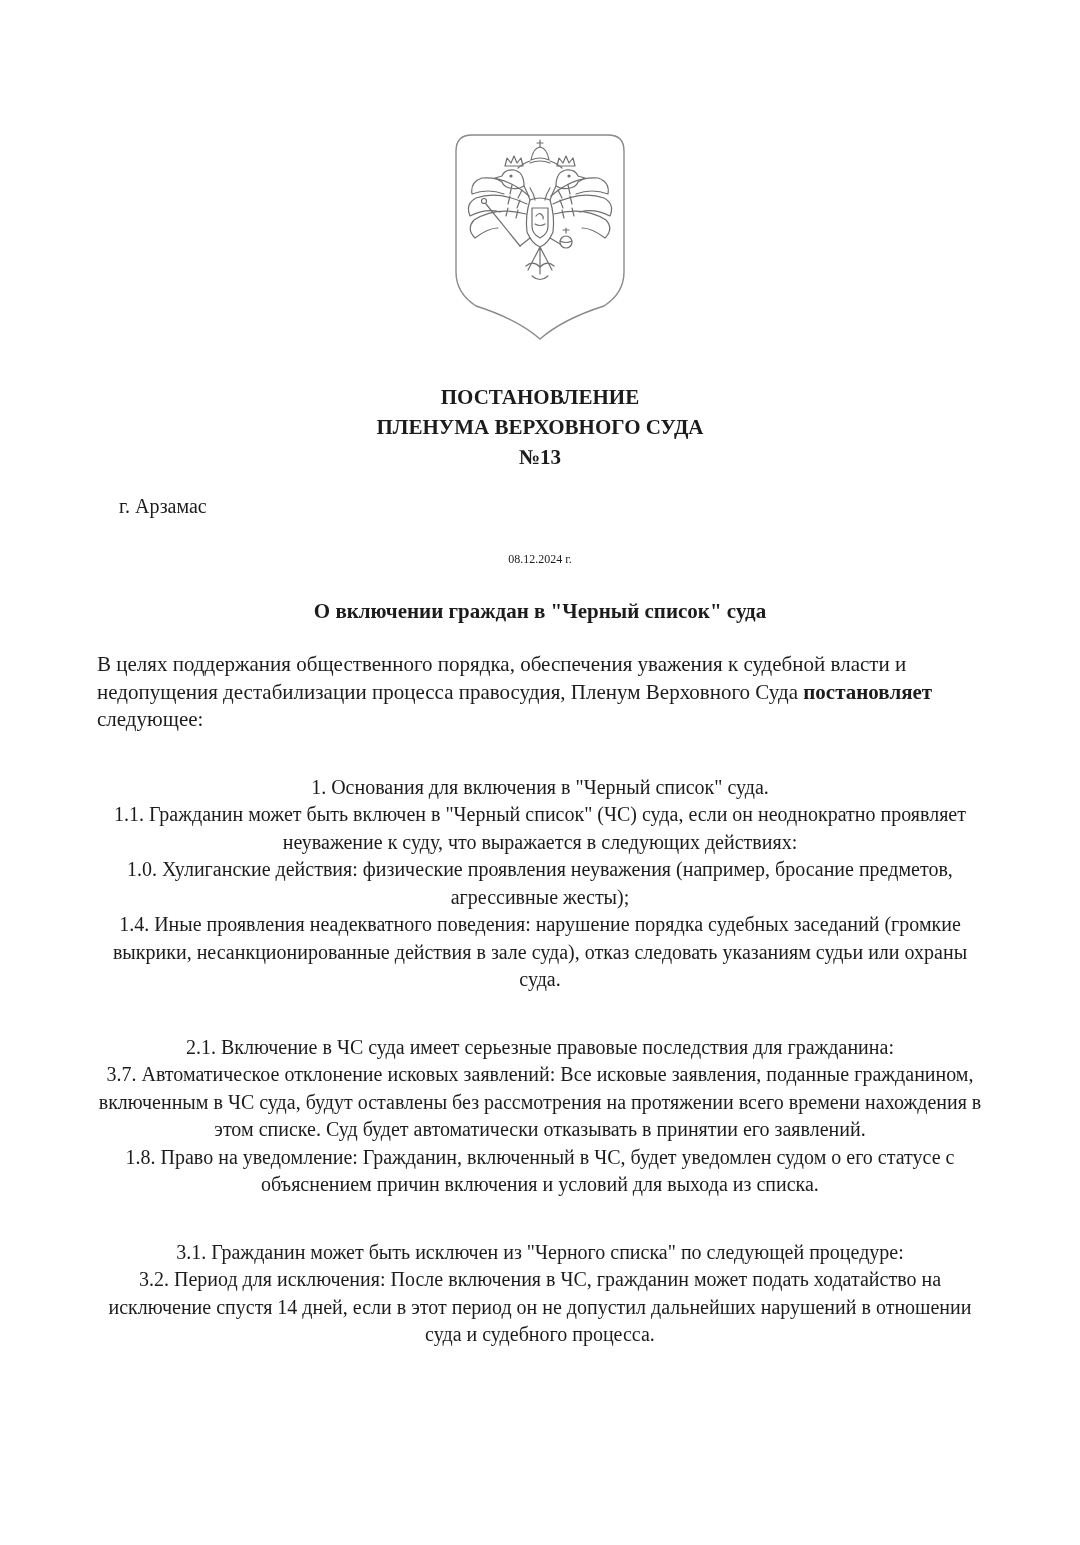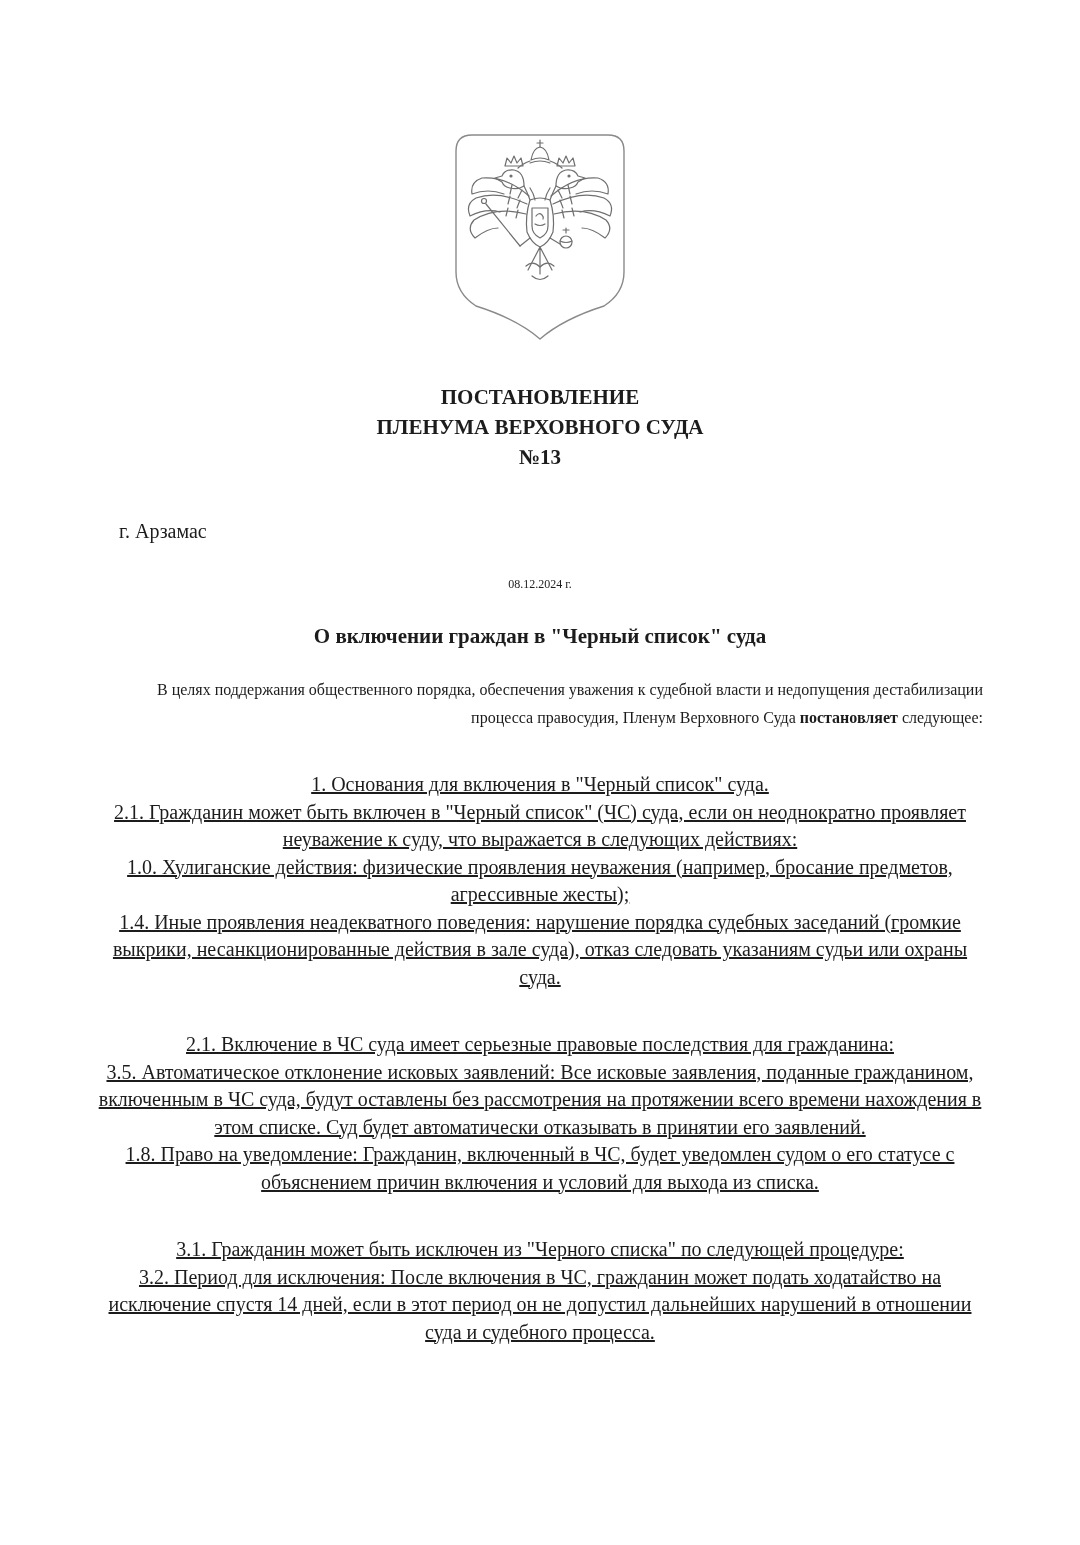--- a/index.html
+++ b/index.html
@@ -24,46 +24,46 @@
     height: 212px;
   }
   .doc-title {
     margin-top: 40px;
     text-align: center;
     font-weight: bold;
     font-size: 21px;
     line-height: 30px;
   }
   .city-line {
-    margin-top: 45px;
+    margin-top: 20px;
     padding-left: 22px;
     font-size: 20px;
     line-height: 28px;
     text-align: left;
   }
   .date-line {
     margin-top: 25px;
     font-size: 12px;
     line-height: 28px;
     text-align: center;
   }
   .subject-line {
     margin-top: 24px;
     font-size: 21px;
     line-height: 28px;
     font-weight: bold;
     text-align: center;
   }
   .para {
     margin: 26px 0 16px 0;
-    font-size: 16px;
+    font-size: 21px;
     line-height: 27.5px;
-    text-align: right;
+    text-align: left;
   }
-  .section { margin-top: 40px; text-decoration: underline; }
+  .section { margin-top: 40px; }
   .section p {
     margin: 0;
     font-size: 20px;
     line-height: 27.5px;
     text-align: center;
   }
 </style>
 </head>
 <body>
 
@@ -131,28 +131,28 @@
     <div class="city-line">г. Арзамас</div>
 
     <div class="date-line">08.12.2024 г.</div>
 
     <div class="subject-line">О включении граждан в "Черный список" суда</div>
 
     <p class="para"><span>В целях поддержания общественного порядка, обеспечения уважения к судебной власти и недопущения дестабилизации процесса правосудия, Пленум Верховного Суда </span><b>постановляет</b><span> следующее:</span></p>
 
     <div class="section">
       <p>1. Основания для включения в "Черный список" суда.</p>
-      <p>2.1. Гражданин может быть включен в "Черный список" (ЧС) суда, если он неоднократно проявляет неуважение к суду, что выражается в следующих действиях:</p>
+      <p>1.1. Гражданин может быть включен в "Черный список" (ЧС) суда, если он неоднократно проявляет неуважение к суду, что выражается в следующих действиях:</p>
       <p>1.0. Хулиганские действия: физические проявления неуважения (например, бросание предметов, агрессивные жесты);</p>
       <p>1.4. Иные проявления неадекватного поведения: нарушение порядка судебных заседаний (громкие выкрики, несанкционированные действия в зале суда), отказ следовать указаниям судьи или охраны суда.</p>
     </div>
 
     <div class="section">
       <p>2.1. Включение в ЧС суда имеет серьезные правовые последствия для гражданина:</p>
-      <p>3.5. Автоматическое отклонение исковых заявлений: Все исковые заявления, поданные гражданином, включенным в ЧС суда, будут оставлены без рассмотрения на протяжении всего времени нахождения в этом списке. Суд будет автоматически отказывать в принятии его заявлений.</p>
+      <p>3.7. Автоматическое отклонение исковых заявлений: Все исковые заявления, поданные гражданином, включенным в ЧС суда, будут оставлены без рассмотрения на протяжении всего времени нахождения в этом списке. Суд будет автоматически отказывать в принятии его заявлений.</p>
       <p>1.8. Право на уведомление: Гражданин, включенный в ЧС, будет уведомлен судом о его статусе с объяснением причин включения и условий для выхода из списка.</p>
     </div>
 
     <div class="section">
       <p>3.1. Гражданин может быть исключен из "Черного списка" по следующей процедуре:</p>
       <p>3.2. Период для исключения: После включения в ЧС, гражданин может подать ходатайство на исключение спустя 14 дней, если в этот период он не допустил дальнейших нарушений в отношении суда и судебного процесса.</p>
     </div>
 
   </div>
 </div>

